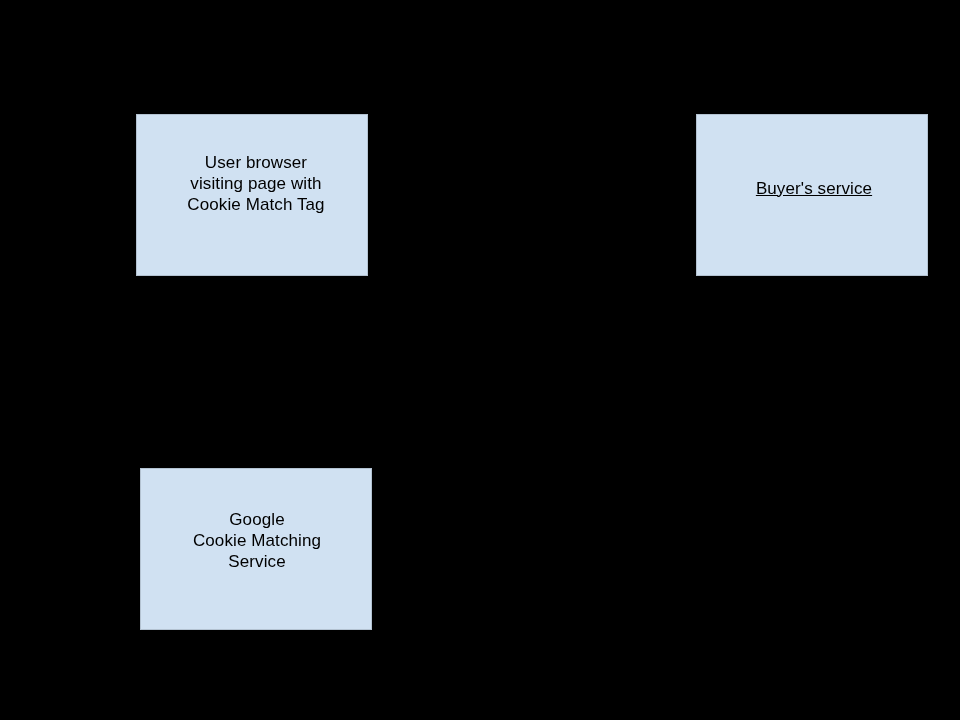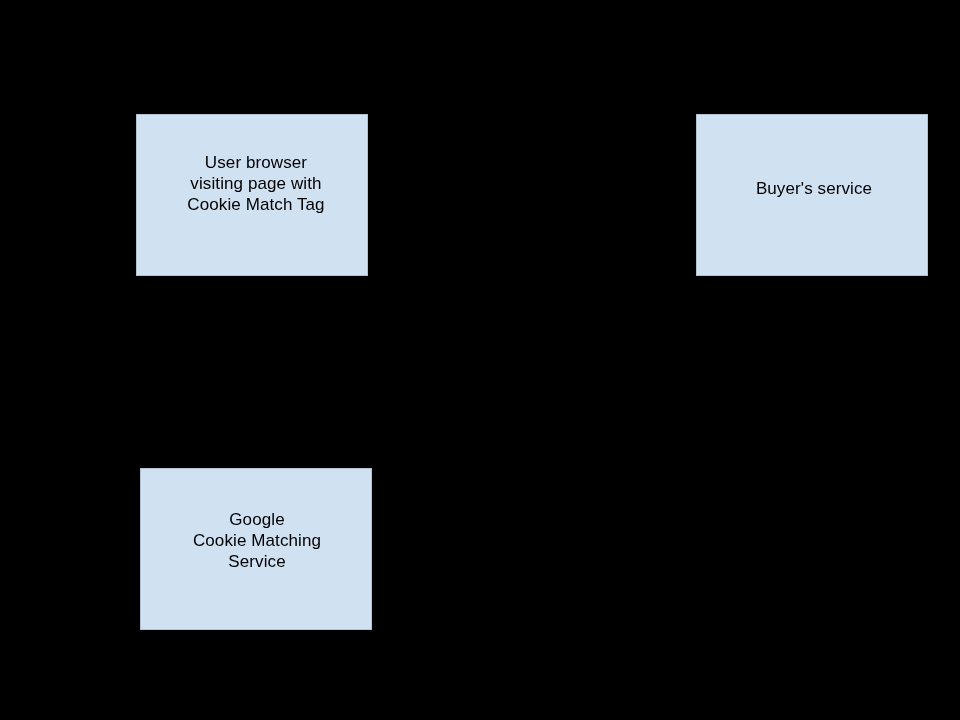--- a/index.html
+++ b/index.html
@@ -50,20 +50,21 @@
   }
   #node-user-browser .node-label {
     transform: translate(4px, -12px);
   }
 
   #node-buyers-service {
     left: 696px;
     top: 114px;
     width: 232px;
     height: 162px;
+    text-decoration: underline;
   }
   #node-buyers-service .node-label {
     transform: translate(2px, -7px);
   }
 
   #node-google-cookie-matching {
     left: 140px;
     top: 468px;
     width: 232px;
     height: 162px;

